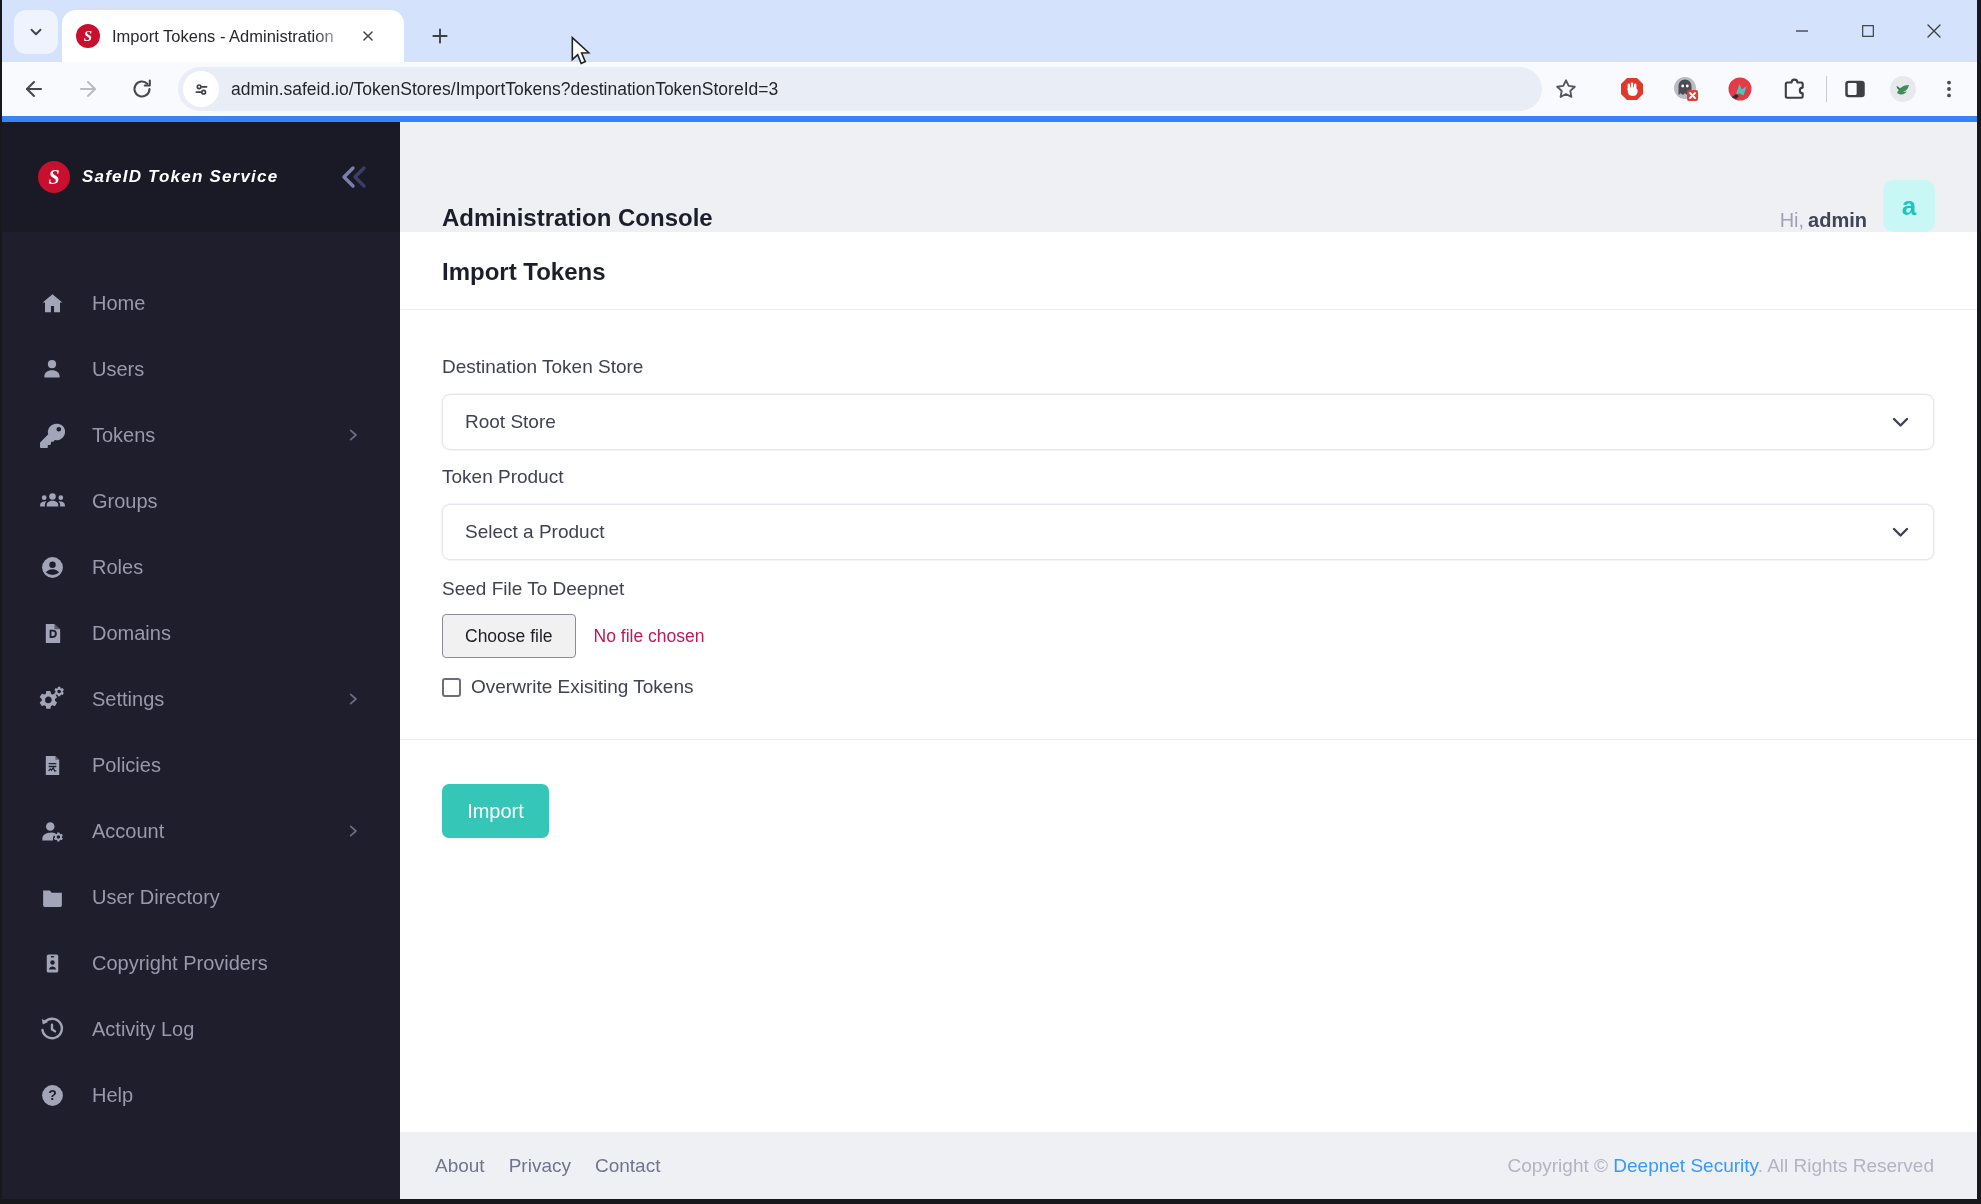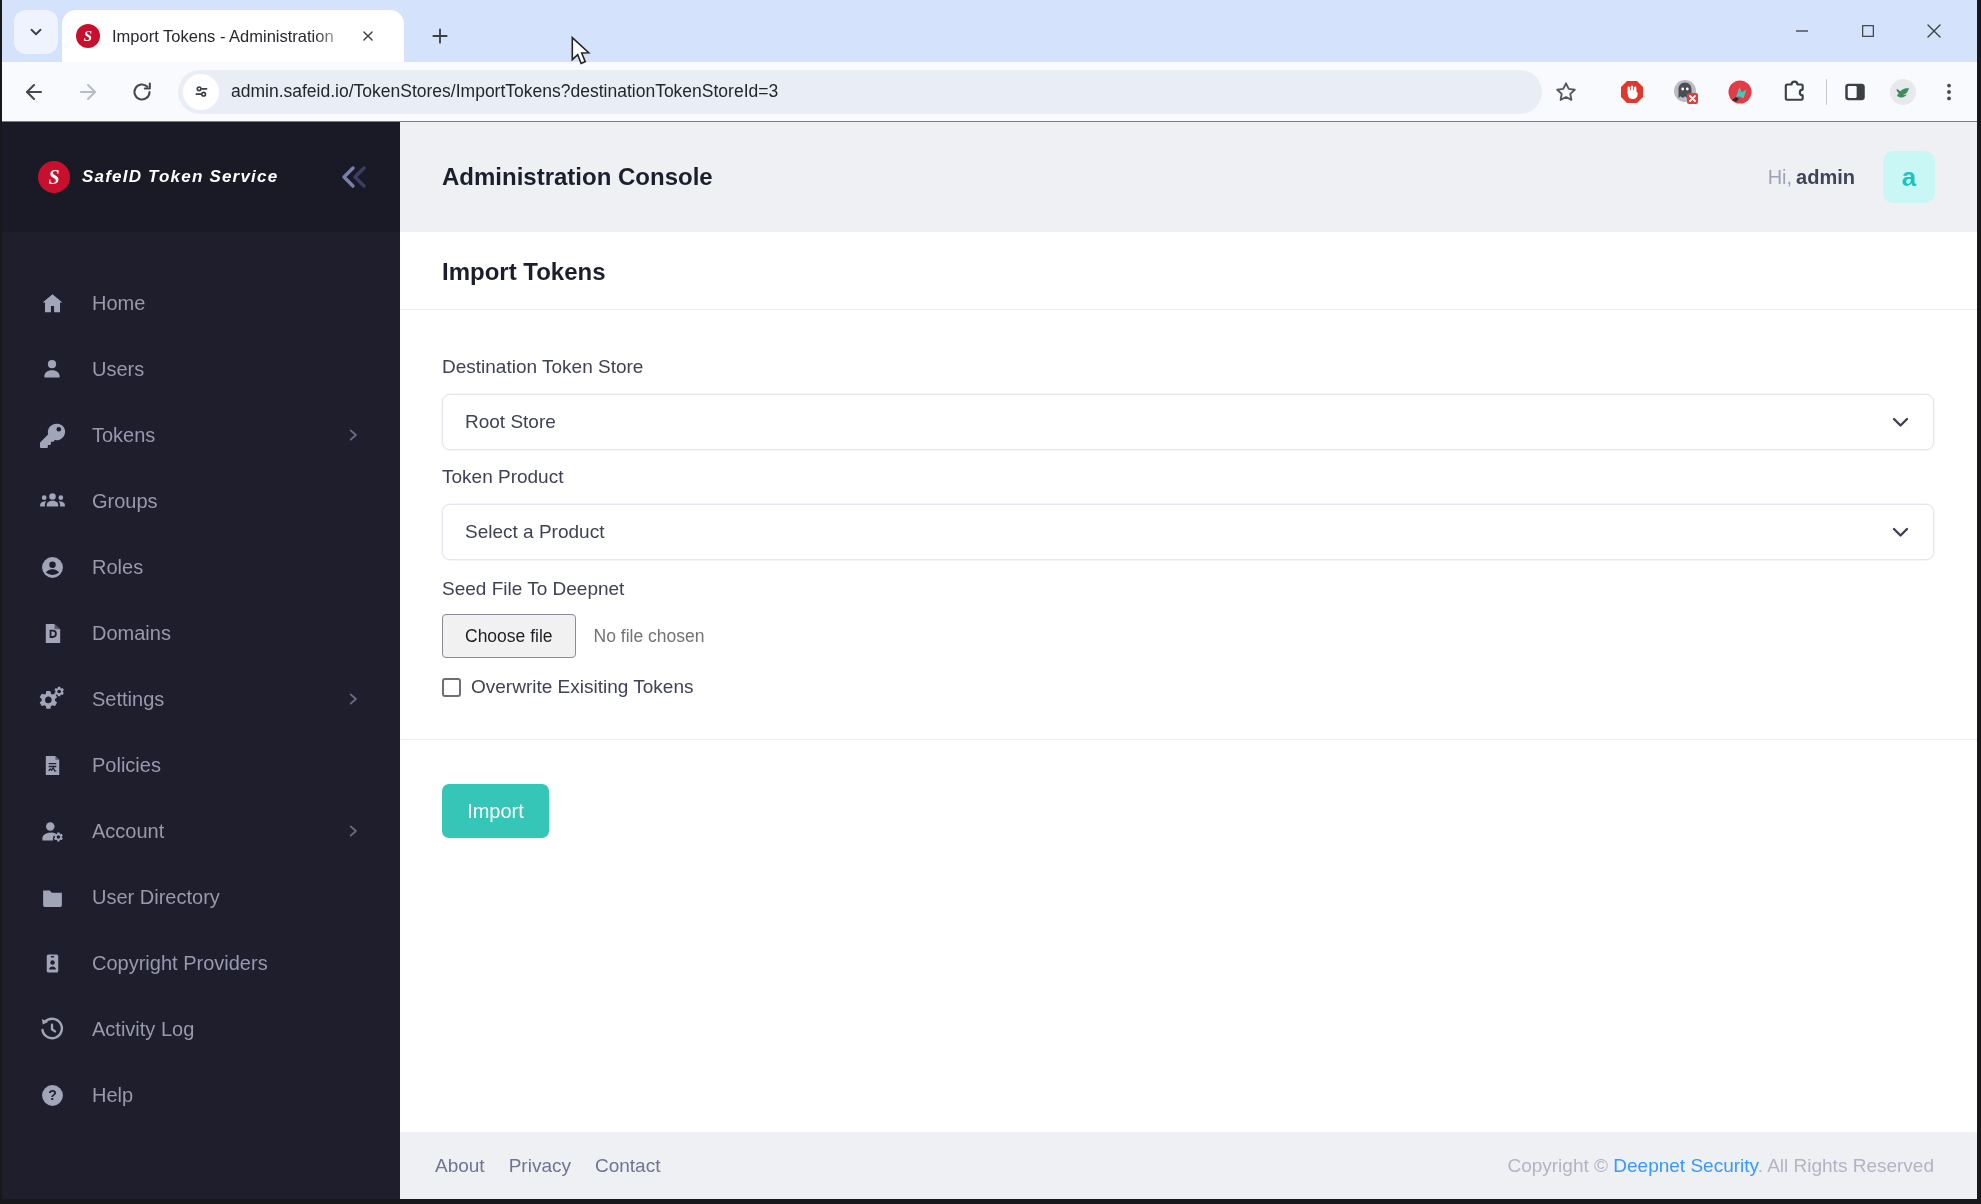--- a/index.html
+++ b/index.html
@@ -24,21 +24,21 @@
                mask-image:linear-gradient(90deg,#000 85%,transparent); }
   .tab-close { margin-left:6px; width:24px; height:24px; border-radius:50%; display:flex; align-items:center; justify-content:center; }
   .newtab-btn { position:absolute; left:418px; top:16px; width:40px; height:40px; border-radius:50%;
                 display:flex; align-items:center; justify-content:center; }
   .win-controls { position:absolute; right:10px; top:0; height:62px; display:flex; align-items:center; }
   .win-btn { width:66px; height:62px; display:flex; align-items:center; justify-content:center; }
   .cursor { position:absolute; left:566px; top:36px; z-index:50; }
 
   
   .toolbar { position:absolute; left:0; top:62px; right:0; height:60px; background:#f8fafd;
-             border-bottom:1px solid #3b82f6; display:flex; align-items:center; }
+             border-bottom:6px solid #3b82f6; display:flex; align-items:center; }
   .nav-btn { width:44px; height:44px; border-radius:50%; display:flex; align-items:center; justify-content:center; flex:0 0 44px; }
   .nav-btn.back { margin-left:10px; } .nav-btn.fwd { margin-left:10px; } .nav-btn.reload { margin-left:10px; }
   .urlbar { margin-left:14px; width:1364px; height:44px; border-radius:22px; background:#e9edf6;
             display:flex; align-items:center; padding:0 16px 0 5px; }
   .tune-circle { width:36px; height:36px; border-radius:50%; background:#fff; display:flex; align-items:center; justify-content:center; flex:0 0 36px; }
   .url-text { margin-left:12px; font-size:17.5px; color:#24262b; white-space:nowrap; }
   .tb-icon { width:40px; height:40px; display:flex; align-items:center; justify-content:center; flex:0 0 40px; }
   .tb-icon.star { margin-left:4px; }
   .tb-sep { width:1px; height:26px; background:#c6cad1; margin:0 8px; }
 
@@ -54,40 +54,40 @@
   .collapse-btn { margin-left:auto; display:flex; }
   .nav { position:absolute; left:0; top:148px; width:100%; }
   .nav-item { height:66px; display:flex; align-items:center; padding:0 40px 0 36px; cursor:pointer; }
   .nav-item .nico { width:28px; height:28px; flex:0 0 28px; display:flex; align-items:center; justify-content:center; }
   .nav-item .nlabel { margin-left:26px; color:#9899ac; font-size:20px; }
   .nav-item .sub-arrow { margin-left:auto; display:flex; }
 
   
   .main { position:absolute; left:398px; top:0; right:0; bottom:0; background:#fff; }
   .topbar { position:absolute; left:0; top:0; right:0; height:110px; background:#eef0f3;
-            display:flex; align-items:center; padding:0 42px;gap:12px; }
+            display:flex; align-items:flex-end; padding:0 42px; }
   .console-title { font-size:24px; font-weight:600; color:#1b1e2b; }
   .greeting { margin-left:auto; font-size:20px; color:#a0a3b8; }
   .greeting b { color:#3f4459; font-weight:bold; margin-left:4px; }
   .avatar { margin-left:16px; width:52px; height:52px; border-radius:10px; background:#c9f7f5;
             color:#1bc5bd; font-size:26px; font-weight:bold; display:flex; align-items:center; justify-content:center; }
   .page-head { position:absolute; left:0; top:112px; right:0; height:76px; border-bottom:1px solid #ebedf3;
                display:flex; align-items:center; padding:0 42px; }
   .page-title { font-size:24px; font-weight:600; color:#1b1e2b; }
 
   .form-label { position:absolute; left:42px; font-size:19px; color:#3f4254; }
   .sel { position:absolute; left:42px; right:43px; height:56px; border:1px solid #e4e6ef; border-radius:8px;
          background:#fff; display:flex; align-items:center; padding:0 24px 0 22px; box-shadow:0 0 0 1px rgba(228,230,239,.35); }
   .sel .sel-text { font-size:19px; color:#3f4254; }
   .sel .sel-arrow { margin-left:auto; display:flex; }
 
   .file-row { position:absolute; left:42px; top:492px; height:44px; display:flex; align-items:center; }
   .choose-btn { height:44px; padding:0 22px; background:#f1f1f1; border:1px solid #8b8b95; border-radius:4px;
                 font-size:17.5px; color:#1d1f24; display:flex; align-items:center; }
-  .no-file { margin-left:18px; font-size:17.5px; color:#737373; }
+  .no-file { margin-left:18px; font-size:17.5px; color:#be185d; }
   .check-row { position:absolute; left:42px; top:552px; height:26px; display:flex; align-items:center; }
   .checkbox { width:19px; height:19px; border:2px solid #6e6e78; border-radius:3px; background:#fff; flex:0 0 19px; }
   .check-label { margin-left:10px; font-size:19px; color:#3f4254; }
 
   .form-divider { position:absolute; left:0; right:0; top:617px; height:1px; background:#ebedf3; }
   .import-btn { position:absolute; left:42px; top:662px; width:107px; height:54px; background:#36c6b8;
                 border:none; border-radius:7px; color:#fff; font-size:20px; font-family:"Liberation Sans",sans-serif;
                 display:flex; align-items:center; justify-content:center; cursor:pointer; }
 
   .footer { position:absolute; left:0; right:0; bottom:0; height:67px; background:#eef0f3;

